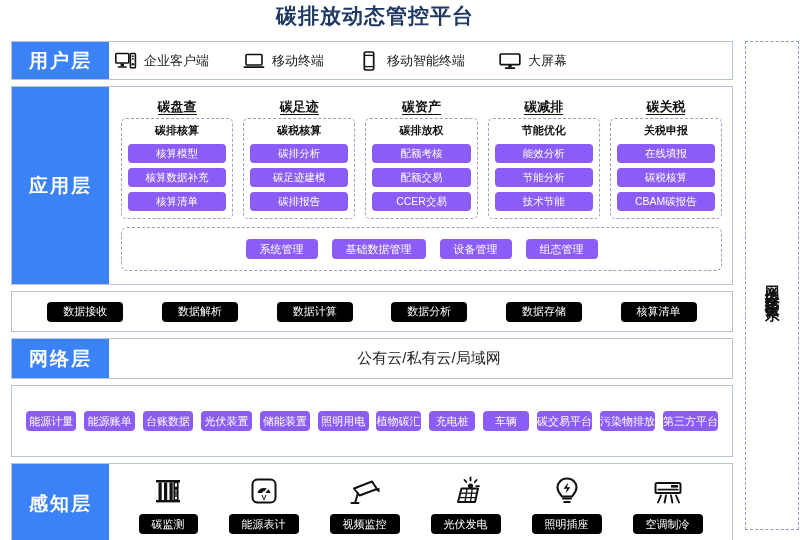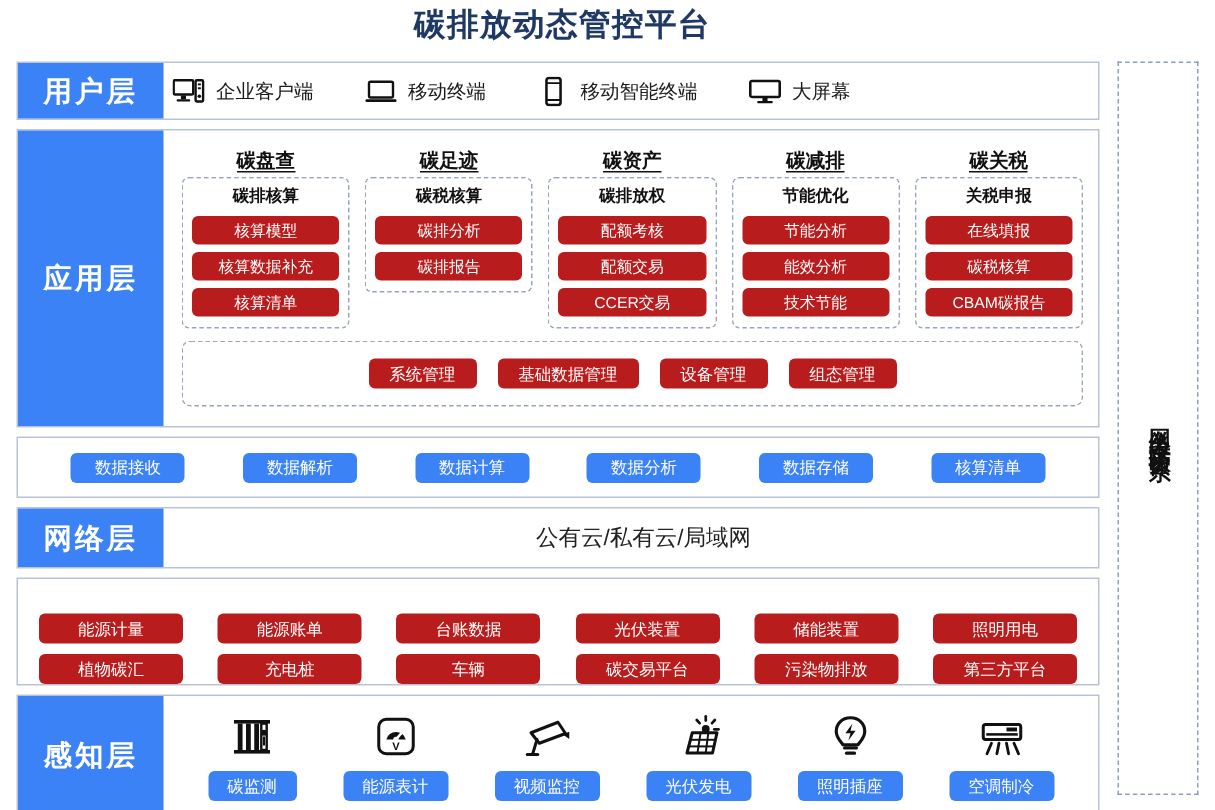--- a/index.html
+++ b/index.html
@@ -72,21 +72,21 @@
     border-radius:5px;
     padding:4px 6px 7px;
     box-sizing:border-box;
     display:flex;flex-direction:column;align-items:center;gap:5px;
   }
   .group-sub{font-size:11px;font-weight:bold;color:#111111;margin-bottom:1px;}
   .chip{
     width:100%;
     height:19px;
     border-radius:4px;
-    background:#b91c1c;
+    background:#8b5cf6;
     color:#ffffff;
     font-size:10.5px;
     display:flex;align-items:center;justify-content:center;
     box-sizing:border-box;
     white-space:nowrap;
   }
   .mgmt-box{
     margin-top:8px;
     width:100%;
     border:1.3px dashed #98a4bb;
@@ -94,37 +94,37 @@
     height:44px;
     display:flex;align-items:center;justify-content:center;gap:14px;
     box-sizing:border-box;
   }
   .mgmt-box .chip{width:auto;padding:0 14px;height:20px;font-size:11px;}
 
   
   .plat-layer{height:41px;}
   .plat-body{justify-content:space-around;padding:0 16px;}
   .chip-y{
-    background:#3b82f6;
+    background:#000000;
     color:#ffffff;
     border-radius:4px;
     height:20px;
     padding:0 16px;
     font-size:11px;
     display:flex;align-items:center;justify-content:center;
     white-space:nowrap;
   }
 
   
   .net-layer{height:41px;}
   .net-body{justify-content:center;font-size:15px;color:#222222;padding-left:17px;}
 
   
   .data-layer{height:72px;}
-  .data-body{flex-direction:column;justify-content:flex-end;gap:7px;padding:0 14px;}
+  .data-body{flex-direction:row;justify-content:flex-start;gap:7px;padding:0 14px;}
   .data-row{display:flex;width:100%;justify-content:space-between;gap:8px;}
   .data-row .chip{width:auto;flex:1 1 0;height:20px;font-size:11px;max-width:96px;}
 
   
   .sense-layer{height:82px;}
   .sense-body{justify-content:space-around;padding:0 14px;align-items:center;}
   .sense-item{display:flex;flex-direction:column;align-items:center;gap:8px;}
   .sense-icon{height:32px;display:flex;align-items:flex-end;justify-content:center;}
   .sense-item .chip-y{padding:0 13px;}
 
@@ -222,40 +222,41 @@
               <div class="chip">核算数据补充</div>
               <div class="chip">核算清单</div>
             </div>
           </div>
 
           <div class="group">
             <div class="group-title">碳足迹</div>
             <div class="group-box">
               <div class="group-sub">碳税核算</div>
               <div class="chip">碳排分析</div>
+              <div class="chip">碳足迹建模</div>
               <div class="chip">碳排报告</div>
             </div>
           </div>
 
           <div class="group">
             <div class="group-title">碳资产</div>
             <div class="group-box">
               <div class="group-sub">碳排放权</div>
               <div class="chip">配额考核</div>
               <div class="chip">配额交易</div>
               <div class="chip">CCER交易</div>
             </div>
           </div>
 
           <div class="group">
             <div class="group-title">碳减排</div>
             <div class="group-box">
               <div class="group-sub">节能优化</div>
+              <div class="chip">能效分析</div>
               <div class="chip">节能分析</div>
-              <div class="chip">能效分析</div>
               <div class="chip">技术节能</div>
             </div>
           </div>
 
           <div class="group">
             <div class="group-title">碳关税</div>
             <div class="group-box">
               <div class="group-sub">关税申报</div>
               <div class="chip">在线填报</div>
               <div class="chip">碳税核算</div>

